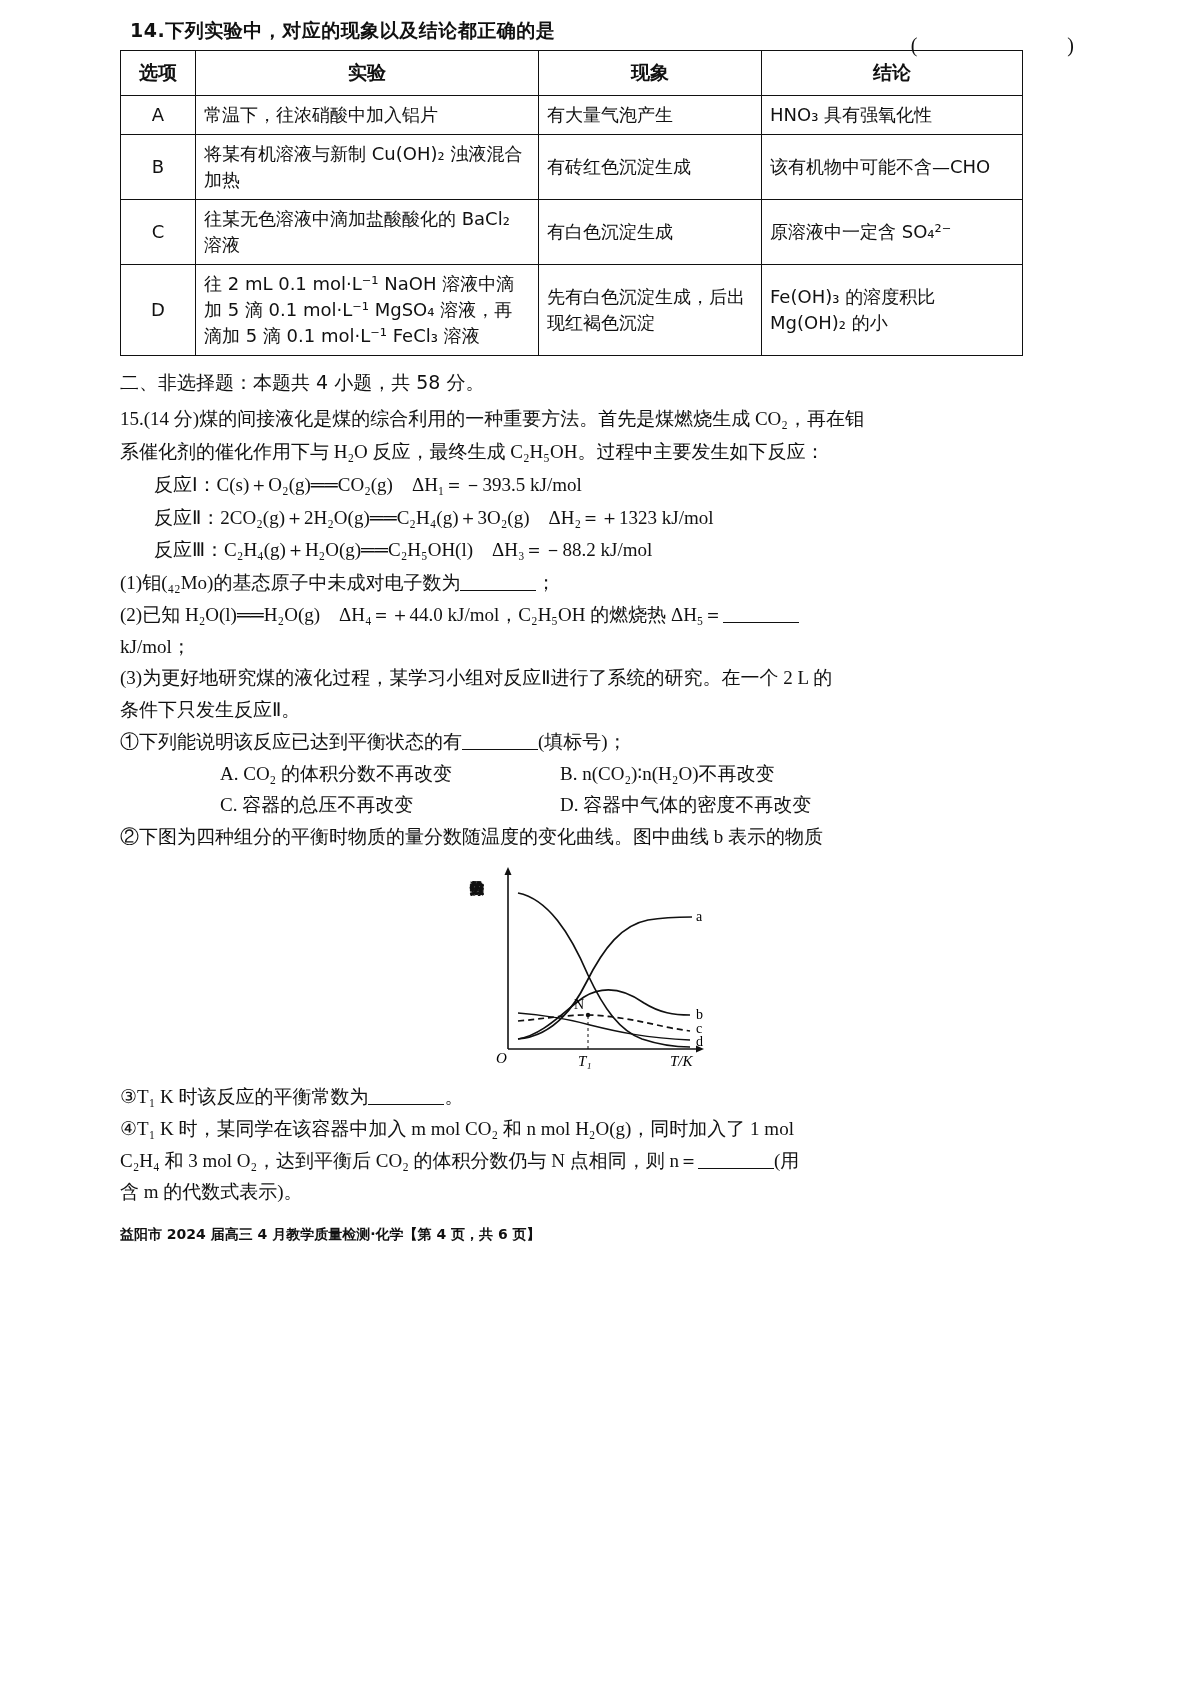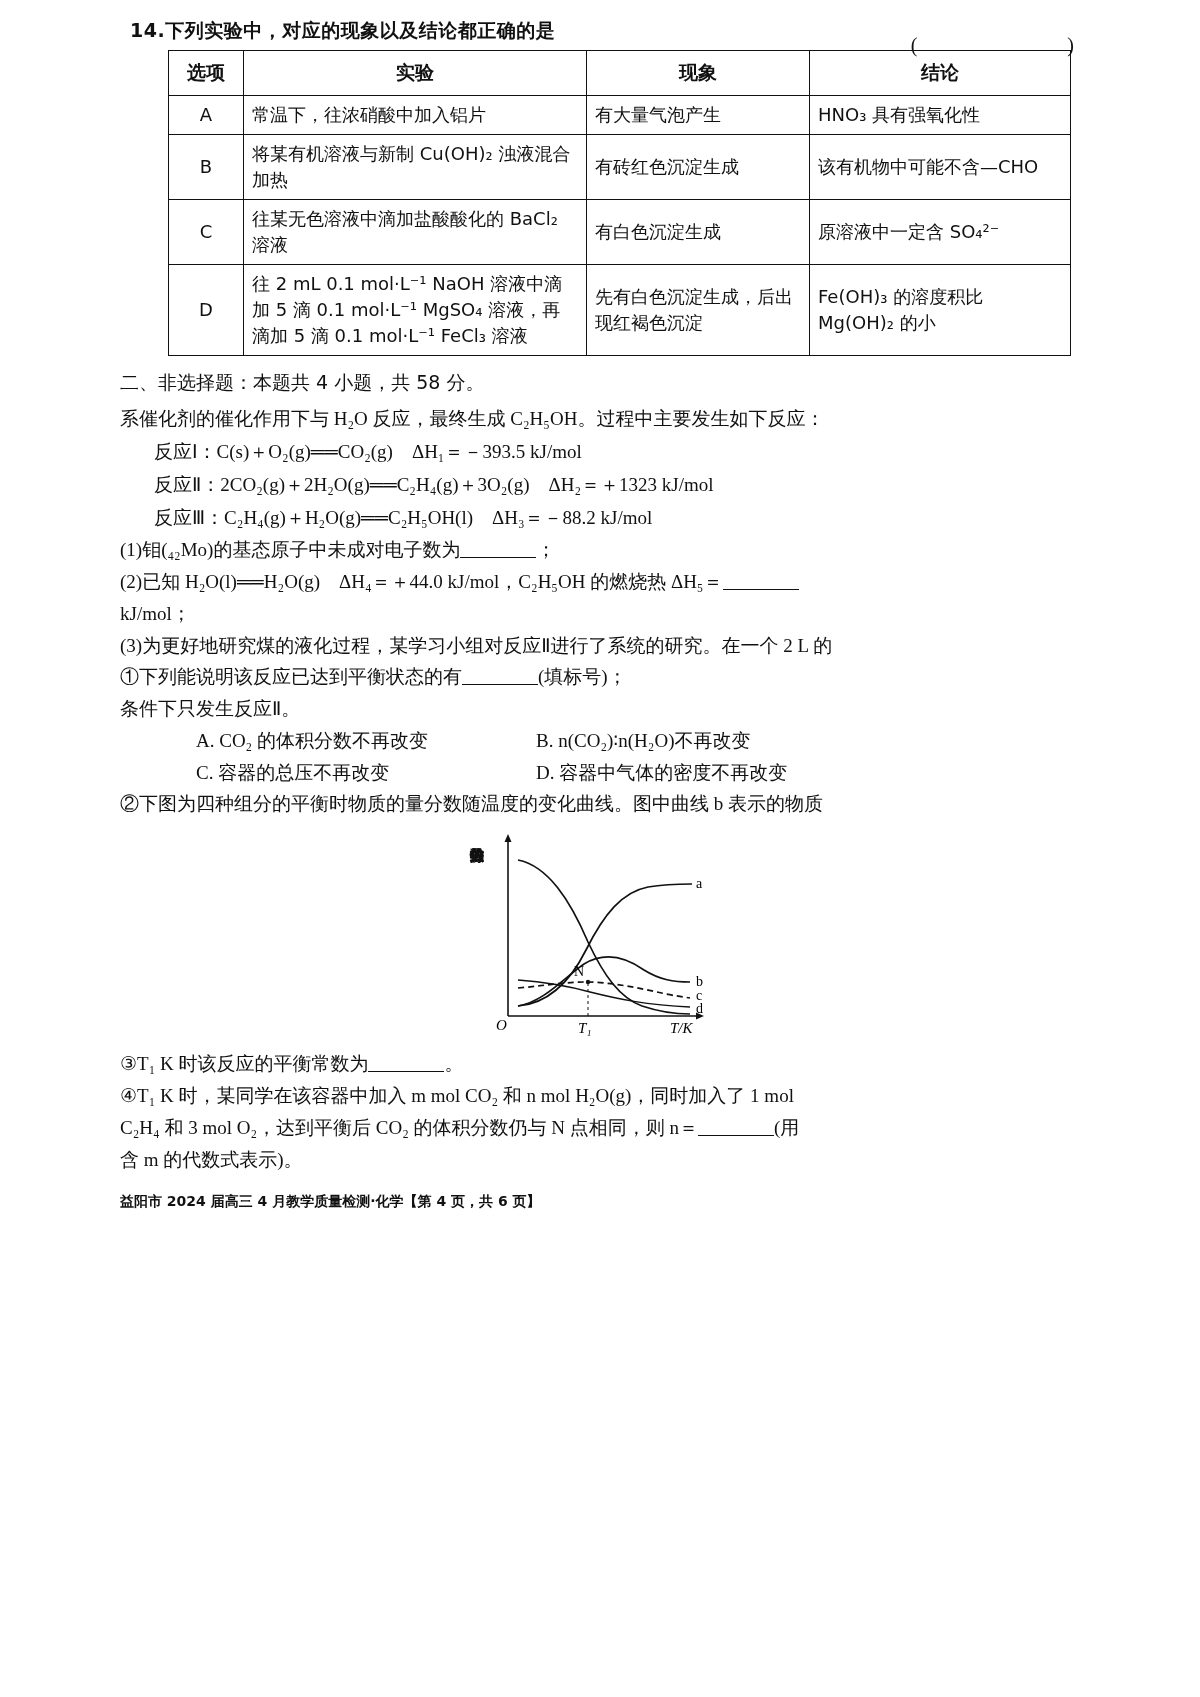--- a/index.html
+++ b/index.html
@@ -30,21 +30,20 @@
     position:absolute;
     right:-20px;
     top:16px;
     font-size:20px;
     letter-spacing:26px;
     font-family:"Liberation Serif", serif;
   }
   table.exp{
     border-collapse:collapse;
     width:890px;
-    margin-left:48px;
     table-layout:fixed;
     padding-left:20px;
   }
   table.exp td,table.exp th{
     border:1px solid #111;
     padding:6px 8px;
     font-size:18px;
     font-family:"DejaVu Sans", sans-serif;
     vertical-align:middle;
     line-height:1.45;
@@ -82,21 +81,21 @@
     border-bottom:1px solid #111;
     min-width:76px;
     height:17px;
     vertical-align:-2px;
   }
   .blank.xlong{min-width:520px;}
   .blank.short{min-width:60px;}
   .eqrow{margin:2px 0 2px 34px;font-size:19px;}
   .choices{
     display:flex;
-    margin-left:76px;
+    margin-left:100px;
   }
   .choices > div:first-child{width:340px;}
   .figwrap{
     margin:10px 0 4px 0;
     display:flex;
     justify-content:center;
   }
   .figure{
     position:relative;
     width:260px;
@@ -169,41 +168,44 @@
           <td class="c-phe">先有白色沉淀生成，后出现红褐色沉淀</td>
           <td class="c-con">Fe(OH)₃ 的溶度积比 Mg(OH)₂ 的小</td>
         </tr>
       </tbody>
     </table>
   </div>
 
   <div class="sec-head">二、非选择题：本题共 4 小题，共 58 分。</div>
 
   <div class="q15">
+    <div class="lead">
+      <span>15.</span><span>(14 分)</span><span>煤的间接液化是煤的综合利用的一种重要方法。首先是煤燃烧生成 CO₂，再在钼</span>
+    </div>
     <div class="ind1 row">系催化剂的催化作用下与 H₂O 反应，最终生成 C₂H₅OH。过程中主要发生如下反应：</div>
 
     <div class="eqrow">反应Ⅰ：C(s)＋O₂(g)══CO₂(g)　ΔH₁＝－393.5 kJ/mol</div>
     <div class="eqrow">反应Ⅱ：2CO₂(g)＋2H₂O(g)══C₂H₄(g)＋3O₂(g)　ΔH₂＝＋1323 kJ/mol</div>
     <div class="eqrow">反应Ⅲ：C₂H₄(g)＋H₂O(g)══C₂H₅OH(l)　ΔH₃＝－88.2 kJ/mol</div>
 
     <div class="ind1 row">
       <span>(1)钼(₄₂Mo)的基态原子中未成对电子数为</span><span class="blank"></span><span>；</span>
     </div>
 
     <div class="ind1 row">
       <span>(2)已知 H₂O(l)══H₂O(g)　ΔH₄＝＋44.0 kJ/mol，C₂H₅OH 的燃烧热 ΔH₅＝</span><span class="blank"></span>
     </div>
     <div class="ind2 row">kJ/mol；</div>
 
     <div class="ind1 row">(3)为更好地研究煤的液化过程，某学习小组对反应Ⅱ进行了系统的研究。在一个 2 L 的</div>
+    <div class="ind2 row">条件下只发生反应Ⅱ。</div>
+
     <div class="ind2 row">
       <span>①下列能说明该反应已达到平衡状态的有</span><span class="blank"></span><span>(填标号)；</span>
     </div>
-
-    <div class="ind2 row">条件下只发生反应Ⅱ。</div>
 
     <div class="choices row">
       <div>A. CO₂ 的体积分数不再改变</div>
       <div>B. n(CO₂)∶n(H₂O)不再改变</div>
     </div>
     <div class="choices row">
       <div>C. 容器的总压不再改变</div>
       <div>D. 容器中气体的密度不再改变</div>
     </div>
 

